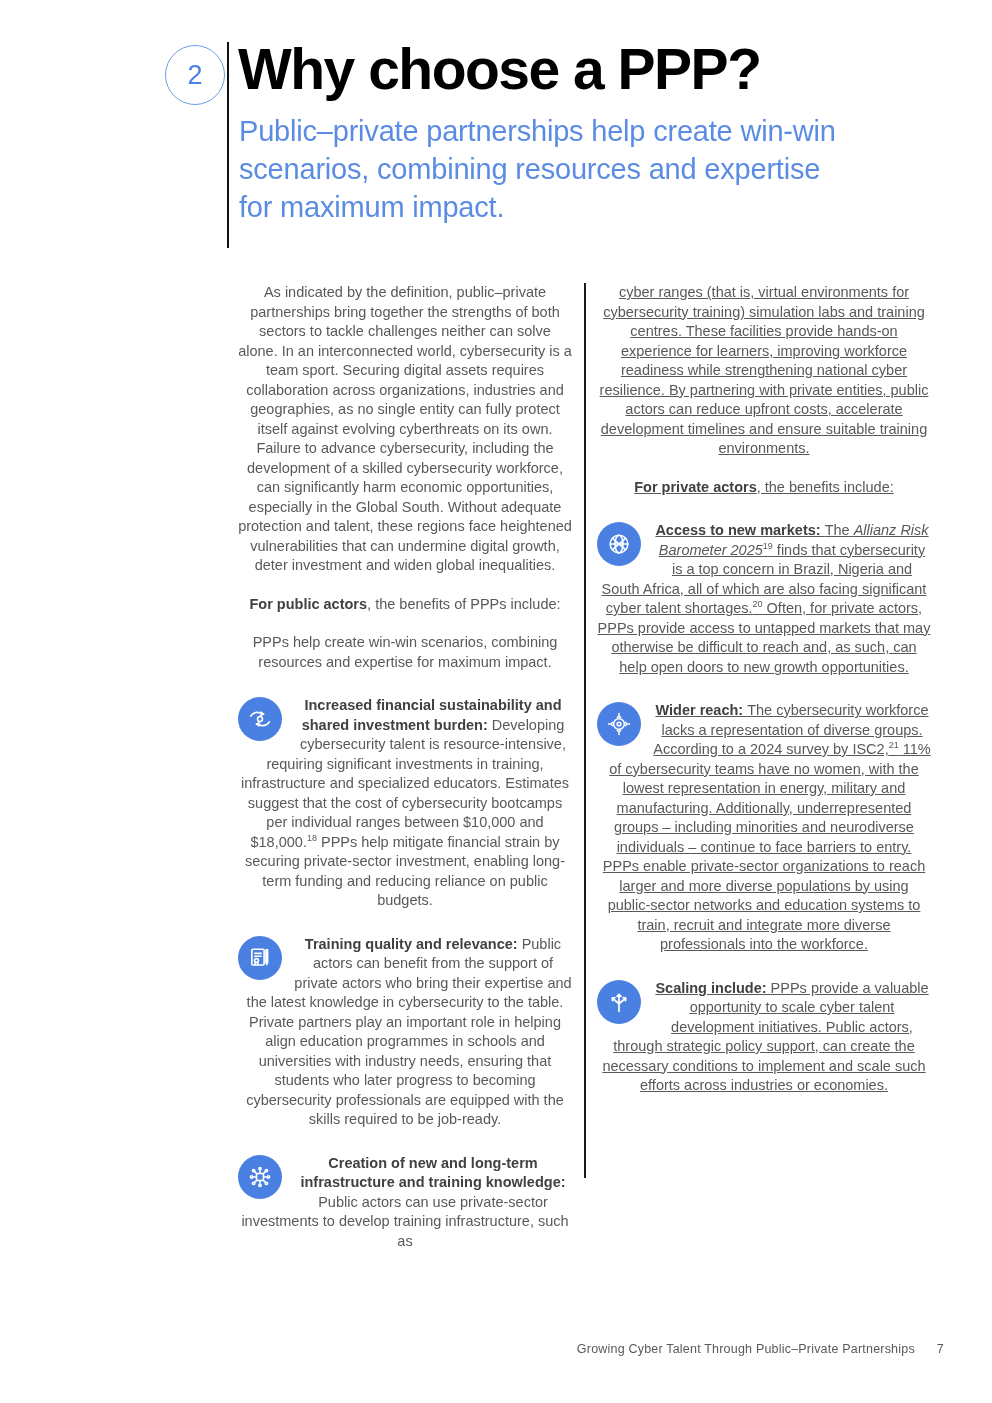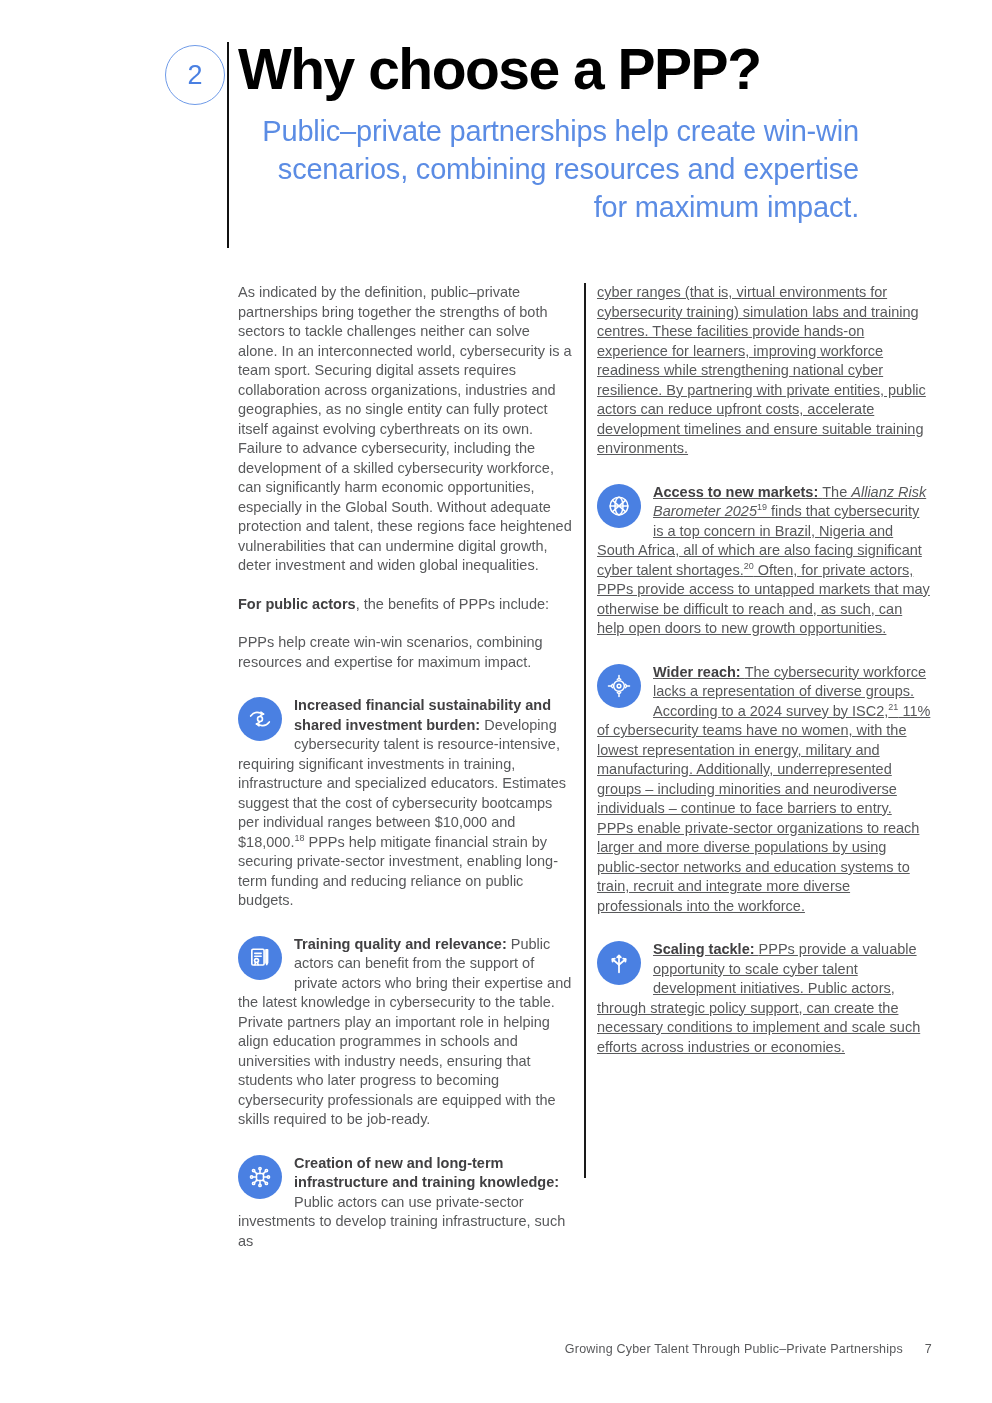--- a/index.html
+++ b/index.html
@@ -19,26 +19,26 @@
   }
   .header-rule {
     position:absolute; left:227px; top:42px; width:2px; height:206px; background:#111111;
   }
   .page-title {
     position:absolute; left:238px; top:36px; width:700px;
     font-size:57px; font-weight:700; color:#000000; letter-spacing:-1.5px;
   }
   .page-subtitle {
     position:absolute; left:239px; top:112px; width:620px;
-    font-size:29px; font-weight:400; color:#5b8ce4; line-height:38px; letter-spacing:-0.2px;text-align:right;
+    font-size:29px; font-weight:400; color:#5b8ce4; line-height:38px; letter-spacing:-0.2px;
   }
 
   
   .col { position:absolute; top:283px; width:334px; color:#58595b;
-         font-size:14.5px; line-height:19.5px; }
+         font-size:14.5px; line-height:19.5px;text-align:center; }
   .col-left  { left:238px; }
   .col-right { left:597px;text-decoration:underline; }
   .col-divider {
     position:absolute; left:584px; top:283px; width:1.5px; height:895px; background:#1a1a1a;
   }
   .col p { margin-bottom:19px; }
   .b { font-weight:700; color:#414042; }
   .i { font-style:italic; }
   sup { font-size:9px; line-height:0; vertical-align:super; }
 
@@ -47,21 +47,21 @@
   .item-text { margin-bottom:0; }
   .icon-circle {
     float:left; width:44px; height:44px; border-radius:50%;
     background:#4a80e2; margin:1px 12px 4px 0;
     display:flex; align-items:center; justify-content:center;
   }
   .icon-circle svg { width:28px; height:28px; display:block; }
 
   
   .footer {
-    position:absolute; left:0; top:1342px; width:932px;
+    position:absolute; left:12px; top:1342px; width:932px;
     display:flex; justify-content:flex-end; align-items:flex-end; gap:22px;
     color:#58595b; font-size:12.5px; letter-spacing:0.2px;
   }
 </style>
 </head>
 <body>
 
 <div class="page">
 
   <div class="section-circle">
@@ -118,20 +118,21 @@
           <circle cx="6.5" cy="17.5" r="1"></circle>
             <circle cx="17.5" cy="17.5" r="1"></circle>
         </svg>
       </span>
       <p class="item-text"><span class="b">Creation of new and long-term infrastructure and training knowledge: </span><span>Public actors can use private-sector investments to develop training infrastructure, such as</span></p>
     </div>
   </div>
 
   <div class="col col-right">
     <p>cyber ranges (that is, virtual environments for cybersecurity training) simulation labs and training centres. These facilities provide hands-on experience for learners, improving workforce readiness while strengthening national cyber resilience. By partnering with private entities, public actors can reduce upfront costs, accelerate development timelines and ensure suitable training environments.</p>
+    <p><span class="b">For private actors</span><span>, the benefits include:</span></p>
 
     <div class="item">
       <span class="icon-circle">
         <svg viewBox="0 0 24 24" fill="none" stroke="#ffffff" stroke-width="1.3" stroke-linecap="round" stroke-linejoin="round">
           <circle cx="12" cy="12" r="7.6"></circle>
           <ellipse cx="12" cy="12" rx="3.4" ry="7.6"></ellipse>
           <path d="M4.4 12 h15.2"></path>
           <path d="M6.5 7.2 L17.5 16.8 M17.5 7.2 L6.5 16.8"></path>
         </svg>
       </span>
@@ -154,21 +155,21 @@
 
     <div class="item">
       <span class="icon-circle">
         <svg viewBox="0 0 24 24" fill="none" stroke="#ffffff" stroke-width="1.5" stroke-linecap="round" stroke-linejoin="round">
           <path d="M12 20 V13.5"></path>
           <path d="M12 13.5 V5.5 M12 5.5 l-1.6 1.6 M12 5.5 l1.6 1.6"></path>
           <path d="M12 13.5 L6.2 8.6 M6.2 8.6 l0.3 2.2 M6.2 8.6 l2.2 -0.3"></path>
           <path d="M12 13.5 L17.8 8.6 M17.8 8.6 l-0.3 2.2 M17.8 8.6 l-2.2 -0.3"></path>
         </svg>
       </span>
-      <p class="item-text"><span class="b">Scaling tackle: </span><span>PPPs provide a valuable opportunity to scale cyber talent development initiatives. Public actors, through strategic policy support, can create the necessary conditions to implement and scale such efforts across industries or economies.</span></p>
+      <p class="item-text"><span class="b">Scaling include: </span><span>PPPs provide a valuable opportunity to scale cyber talent development initiatives. Public actors, through strategic policy support, can create the necessary conditions to implement and scale such efforts across industries or economies.</span></p>
     </div>
   </div>
 
   <div class="footer">
     <span>Growing Cyber Talent Through Public–Private Partnerships</span>
     <span>7</span>
   </div>
 
 </div>
 

